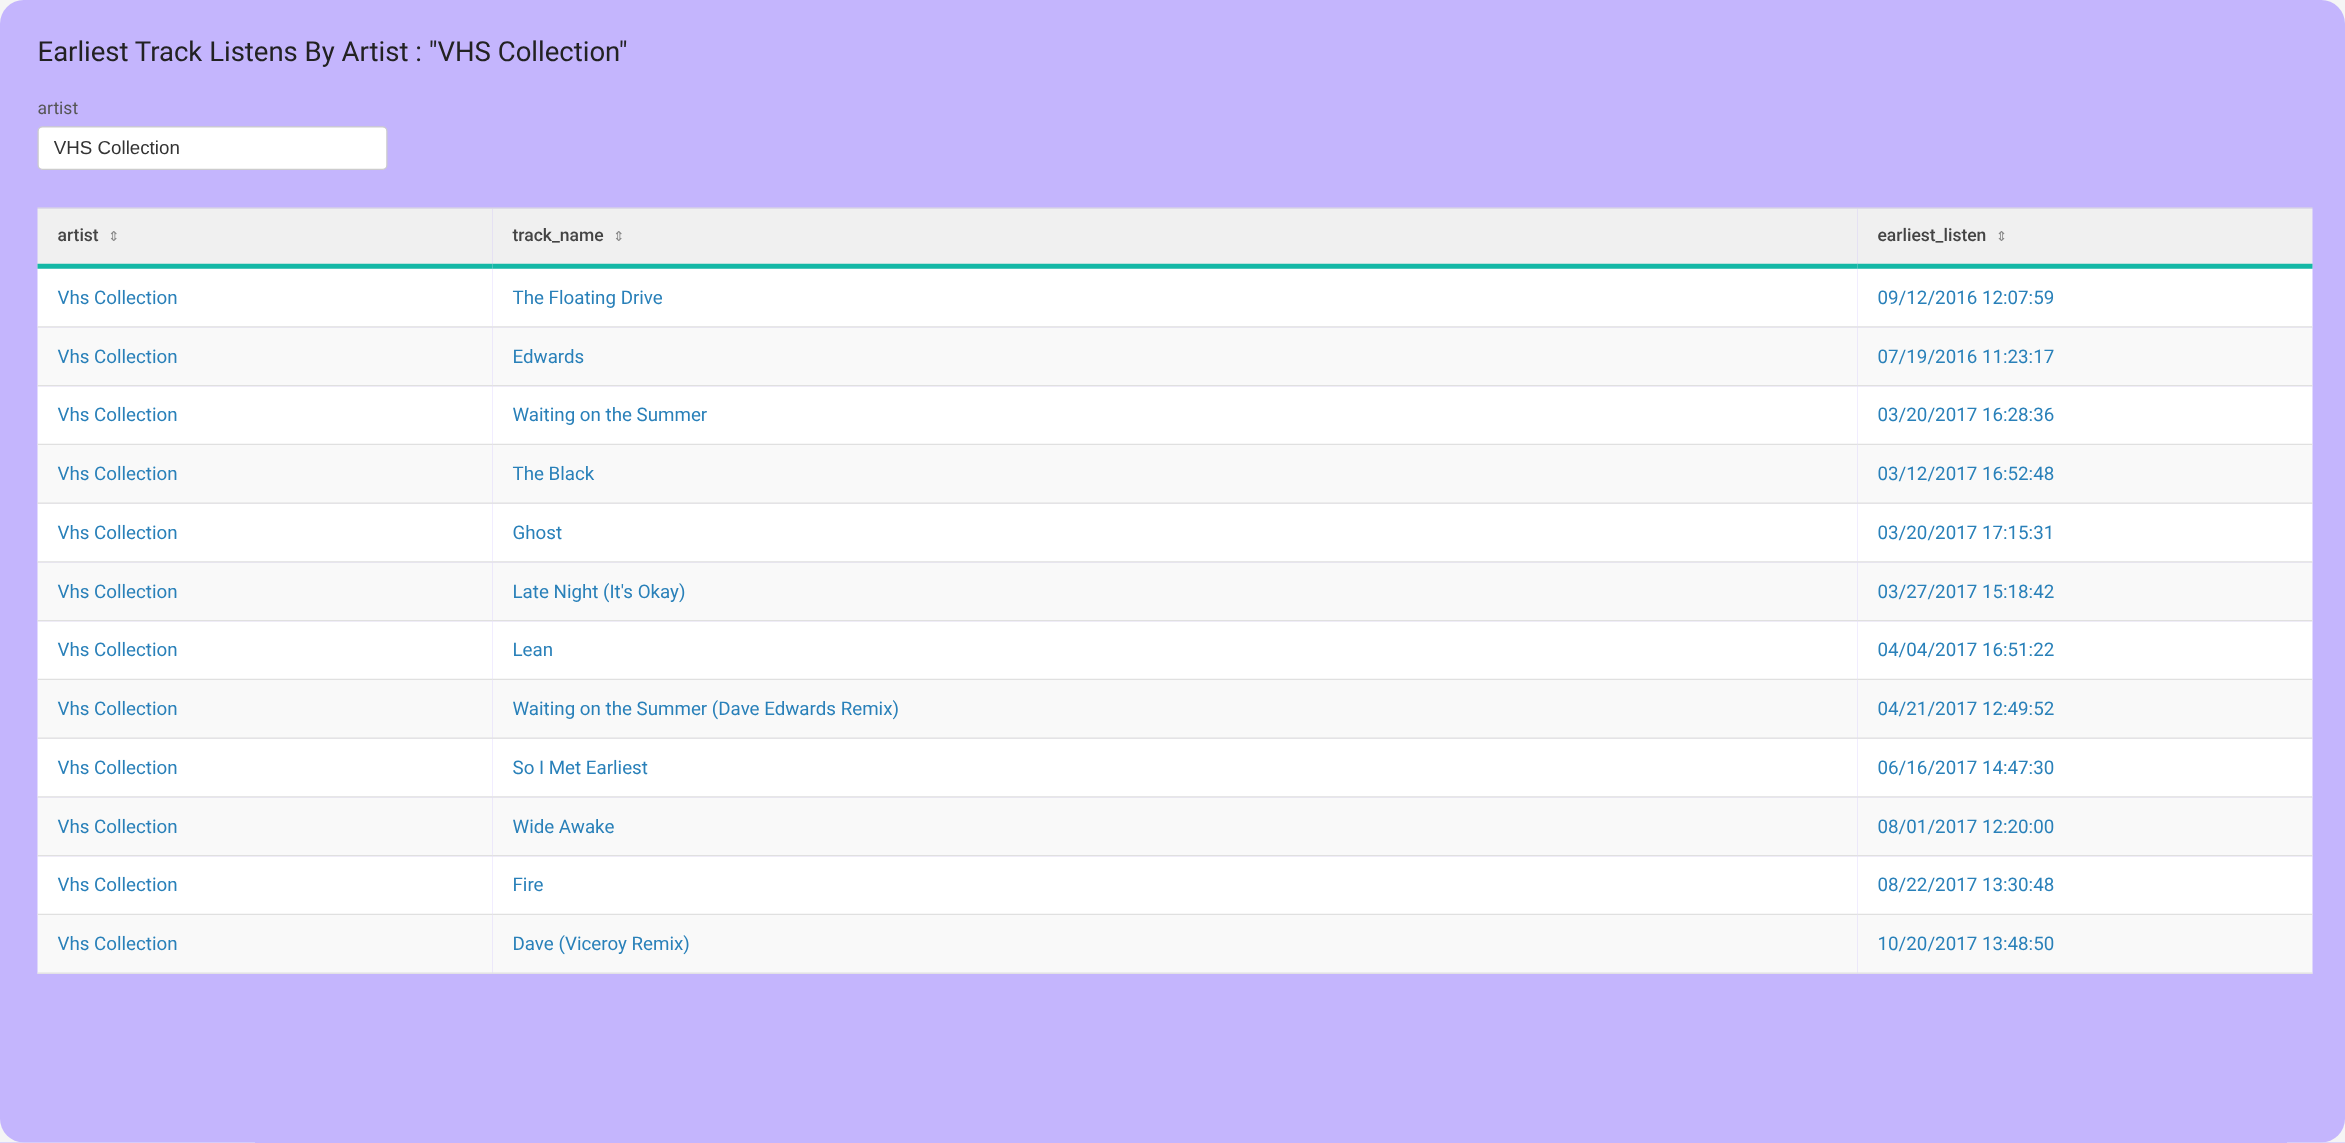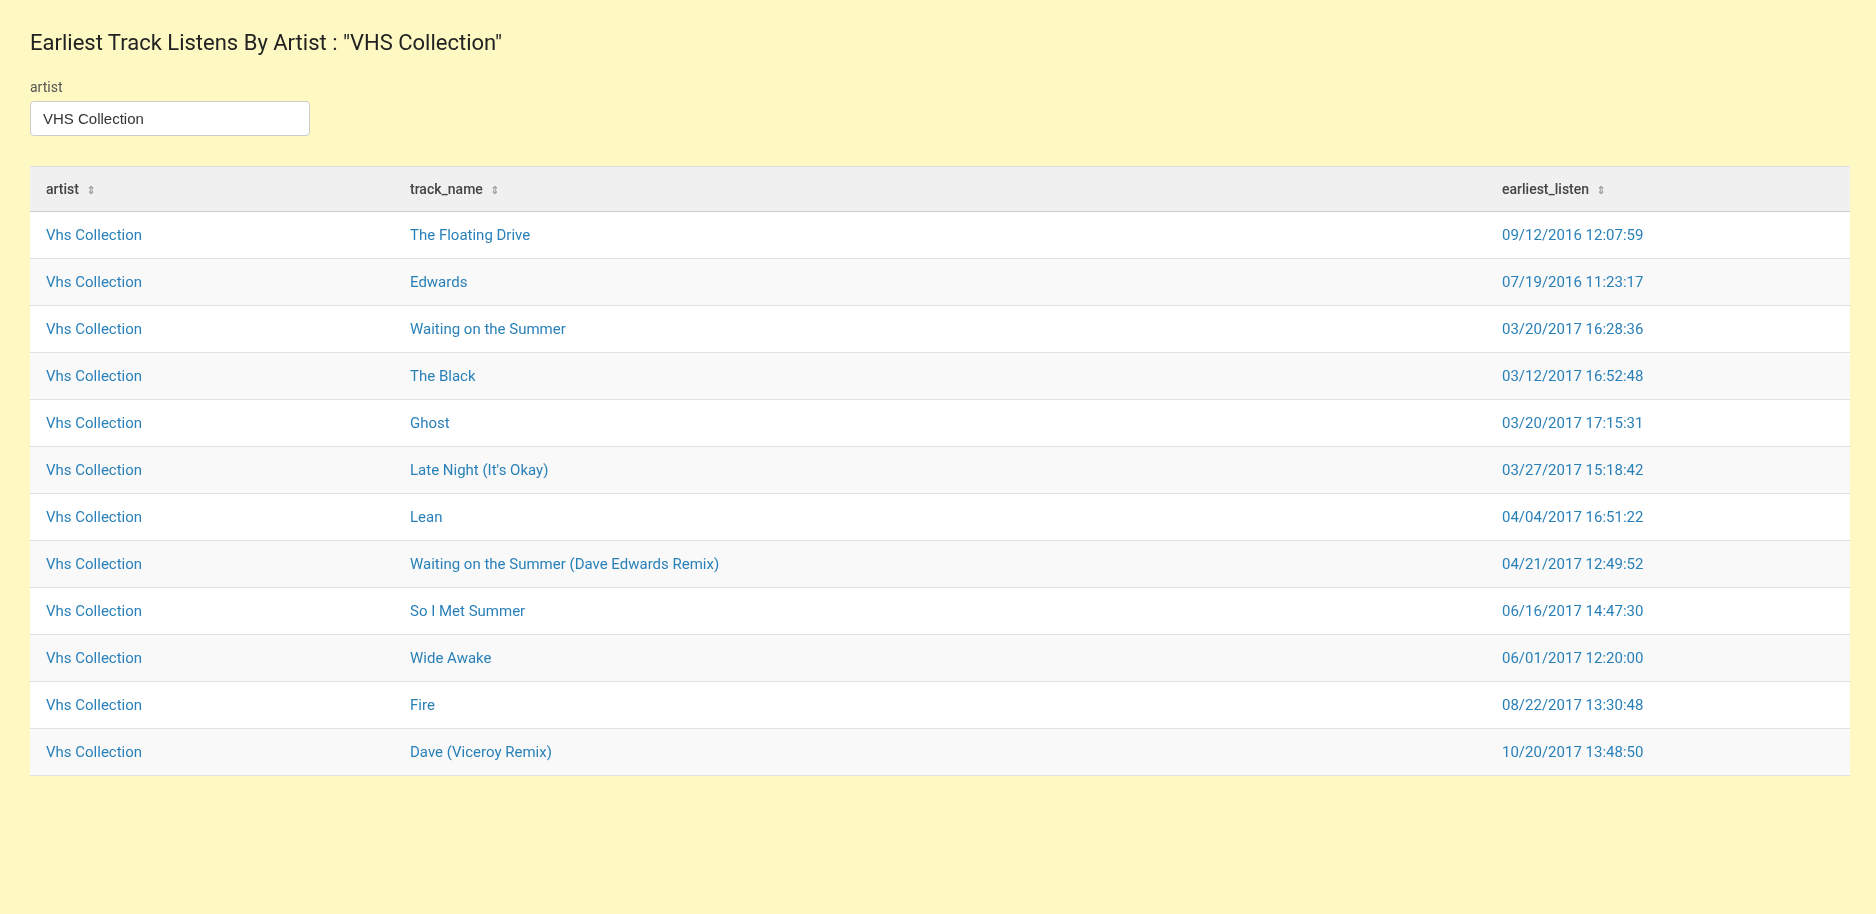--- a/index.html
+++ b/index.html
@@ -9,23 +9,24 @@
     }
 
     body {
       font-family: -apple-system, BlinkMacSystemFont, "Segoe UI", Roboto, sans-serif;
       background: #f5f5f5;
       color: #333;
       font-size: 15px;
     }
 
     .page-container {
-      background: #fef9c3;
+      background: #c4b5fd;
       min-height: 914px;
       padding: 30px 26px 30px 30px;
+      border-radius: 19px;
     }
 
     .page-title {
       font-size: 22px;
       font-weight: 400;
       color: #222;
       margin-bottom: 24px;
     }
 
     .filter-section {
@@ -54,21 +55,21 @@
       margin-bottom: 0;
     }
 
     table {
       width: 100%;
       border-collapse: collapse;
     }
 
     thead tr {
       background: #f0f0f0;
-      border-bottom: 1px solid #14b8a6;
+      border-bottom: 4px solid #14b8a6;
     }
 
     th {
       text-align: left;
       padding: 14px 16px;
       font-size: 14px;
       font-weight: 500;
       color: #444;
       border-bottom: 1px solid #ccc;
       white-space: nowrap;
@@ -179,27 +180,27 @@
           <td class="link-cell col-track">Lean</td>
           <td class="link-cell col-date">04/04/2017 16:51:22</td>
         </tr>
         <tr>
           <td class="link-cell col-artist">Vhs Collection</td>
           <td class="link-cell col-track">Waiting on the Summer (Dave Edwards Remix)</td>
           <td class="link-cell col-date">04/21/2017 12:49:52</td>
         </tr>
         <tr>
           <td class="link-cell col-artist">Vhs Collection</td>
-          <td class="link-cell col-track">So I Met Summer</td>
+          <td class="link-cell col-track">So I Met Earliest</td>
           <td class="link-cell col-date">06/16/2017 14:47:30</td>
         </tr>
         <tr>
           <td class="link-cell col-artist">Vhs Collection</td>
           <td class="link-cell col-track">Wide Awake</td>
-          <td class="link-cell col-date">06/01/2017 12:20:00</td>
+          <td class="link-cell col-date">08/01/2017 12:20:00</td>
         </tr>
         <tr>
           <td class="link-cell col-artist">Vhs Collection</td>
           <td class="link-cell col-track">Fire</td>
           <td class="link-cell col-date">08/22/2017 13:30:48</td>
         </tr>
         <tr>
           <td class="link-cell col-artist">Vhs Collection</td>
           <td class="link-cell col-track">Dave (Viceroy Remix)</td>
           <td class="link-cell col-date">10/20/2017 13:48:50</td>

